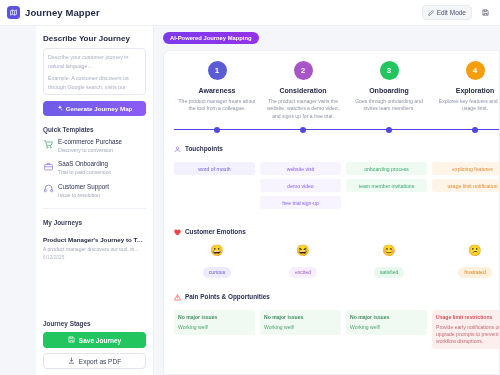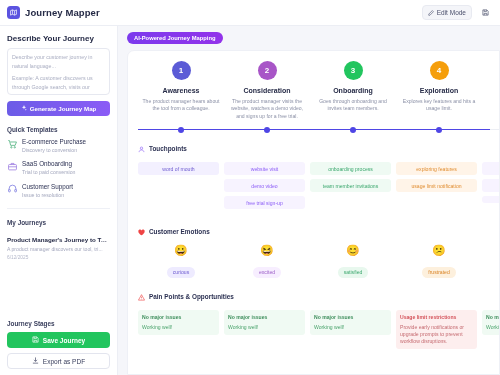--- a/index.html
+++ b/index.html
@@ -36,21 +36,21 @@
     border-radius: 4px; padding: 3px 5px;
     white-space: nowrap;
   }
   .hbtn svg { display:block; }
   .hicon-plain {
     width: 16px; height: 15px; display: flex; align-items: center; justify-content: center;
     color: #4a4f6b; margin-left: 5px;
   }
 
   
-  .body { flex: 1; display: flex; min-height: 0; }
+  .body { flex: 1; display: flex; min-height: 0; margin-left: 36px; }
 
   
   .sidebar {
     width: 118px; min-width: 118px;
     background: #ffffff;
     border-right: 1px solid #eceef4;
     padding: 8px 7px 0 7px;
     display: flex; flex-direction: column;
     overflow: hidden;
   }

